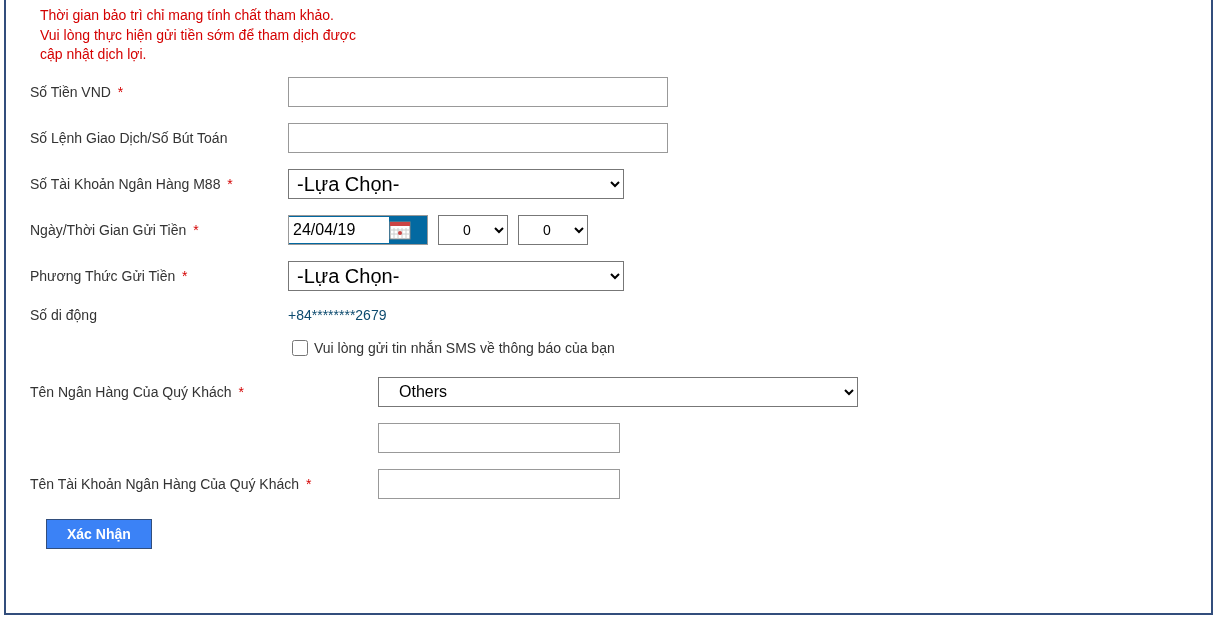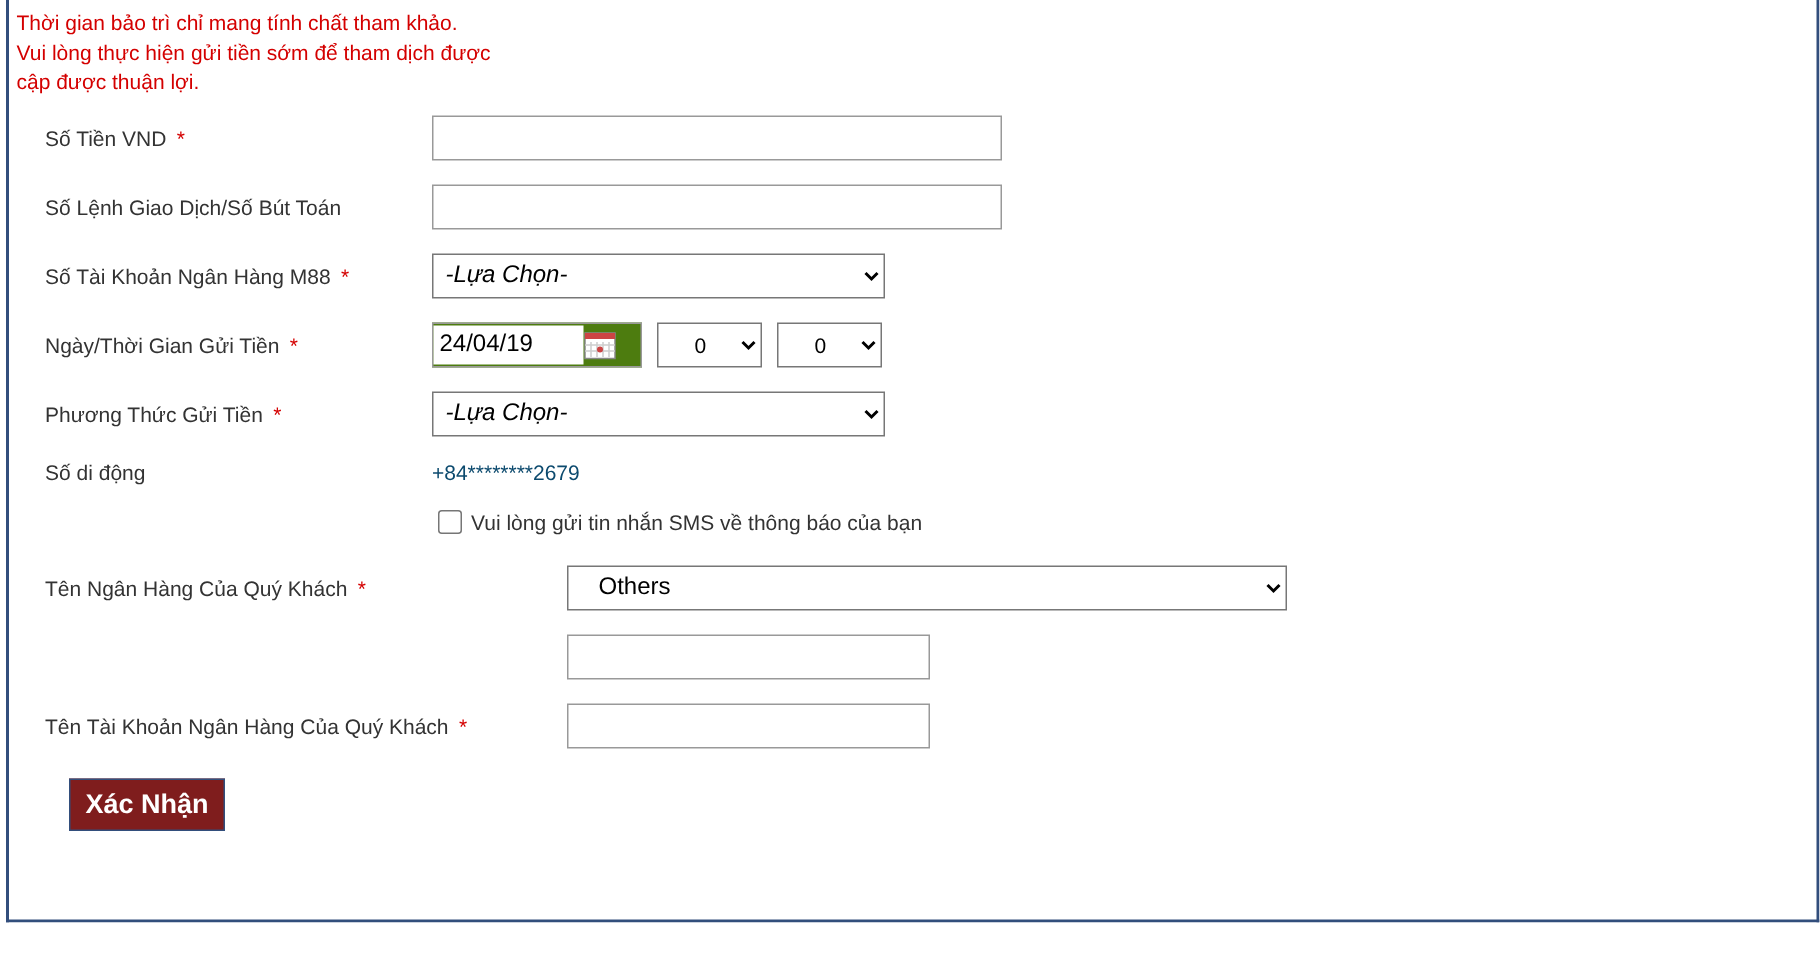--- a/index.html
+++ b/index.html
@@ -17,21 +17,21 @@
     border-bottom: 2px solid #324e7c;
     width: 1209px;
     margin-left: 4px;
     padding-bottom: 20px;
     min-height: 615px;
   }
   .notice {
     color: #d40000;
     font-size: 14px;
     line-height: 1.4;
-    padding: 6px 0 0 5px;
+    padding: 6px 0 0 34px;
     max-width: 400px;
   }
   .form-area {
     padding: 4px 0 0 24px;
   }
   .row {
     display: flex;
     align-items: center;
     padding: 8px 0;
     min-height: 32px;
@@ -58,43 +58,42 @@
     gap: 6px;
   }
   input[type="text"].wide {
     width: 380px;
     height: 30px;
     border: 1px solid #999;
     padding: 2px 6px;
     font-size: 14px;
   }
   select.wide {
-    width: 302px;
+    width: 336px;
     height: 30px;
     border: 1px solid #777;
     background: #fff;
-    font-size: 16px;
+    font-size: 20px;
     padding: 2px 4px;
-    font-style: italic;
   }
   select.bank-wide {
     width: 480px;
     height: 30px;
     border: 1px solid #777;
     background: #fff;
     font-size: 16px;
     padding: 2px 16px;
   }
   .date-wrap {
     display: flex;
     align-items: center;
     border: 1px solid #999;
     height: 30px;
     width: 140px;
-    background: #4d7c0f;
+    background: #0369a1;
   }
   .date-wrap input {
     border: none;
     outline: none;
     width: 100px;
     height: 26px;
     font-size: 16px;
     padding: 0 4px;
   }
   .date-wrap .cal-icon {
@@ -127,39 +126,39 @@
     margin-right: 6px;
   }
   input[type="text"].med {
     width: 242px;
     height: 30px;
     border: 1px solid #999;
     padding: 2px 6px;
     font-size: 14px;
   }
   .btn-submit {
-    background: #7f1d1d;
+    background: #3b82f6;
     color: #fff;
     border: 1px solid #324e7c;
-    padding: 6px 10px;
-    font-size: 18px;
+    padding: 6px 20px;
+    font-size: 14px;
     font-weight: bold;
     cursor: pointer;
     margin: 12px 0 0 16px;
   }
 </style>
 </head>
 <body>
 
 <div class="outer">
 
   <div class="notice">
     <span>Thời gian bảo trì chỉ mang tính chất tham khảo.</span><br>
     <span>Vui lòng thực hiện gửi tiền sớm để tham dịch được</span><br>
-    <span>cập được thuận lợi.</span>
+    <span>cập nhật dịch lợi.</span>
   </div>
 
   <div class="form-area">
 
     <div class="row">
       <div class="label-col">
         <span>Số Tiền VND</span>
         <span class="req">*</span>
       </div>
       <div class="ctrl-col">

